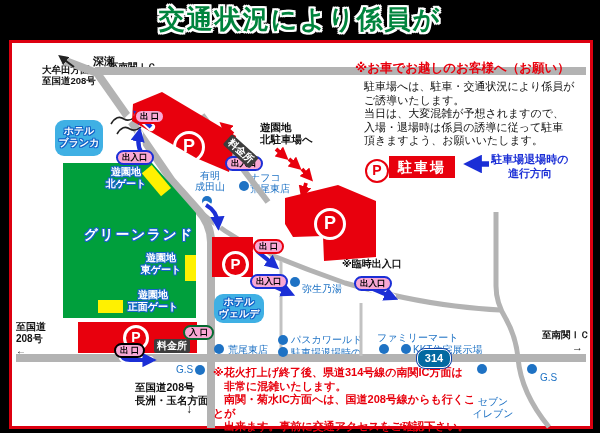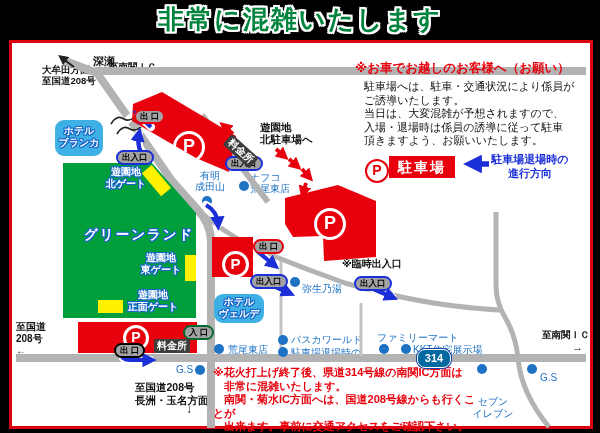--- a/index.html
+++ b/index.html
@@ -5,21 +5,21 @@
   html,body{margin:0;padding:0;background:#000;}
   #stage{position:relative;width:600px;height:433px;background:#000;overflow:hidden;
          font-family:"Liberation Sans","DejaVu Sans",sans-serif;}
   .abs{position:absolute;}
   .pre{white-space:pre-wrap;}
   .lb{position:absolute;color:#111;font-size:9.5px;font-weight:600;line-height:11px;white-space:pre-wrap;}
   .poi{position:absolute;color:#1e72c4;font-size:10px;font-weight:normal;line-height:11px;white-space:pre-wrap;}
   .ow{position:absolute;color:#fff;font-weight:bold;white-space:pre-wrap;text-align:center;
       text-shadow:-1px -1px 0 #1565c8,1px -1px 0 #1565c8,-1px 1px 0 #1565c8,1px 1px 0 #1565c8,
                   -1px 0 0 #1565c8,1px 0 0 #1565c8,0 -1px 0 #1565c8,0 1px 0 #1565c8;}
-  .oval{position:absolute;background:#a3a3a3;border:2px solid #000;border-radius:12px;color:#000;
+  .oval{position:absolute;background:#f9a8d4;border:2px solid #000;border-radius:12px;color:#000;
         font-size:8.5px;font-weight:bold;line-height:1;padding:1px 4px;white-space:nowrap;z-index:6;}
   .ov-red{border-color:#e8000d;} .ov-blue{border-color:#1b2fd6;}
   .ov-green{border-color:#056a30;} .ov-black{border-color:#000;}
   .toll{position:absolute;background:#3d3d3d;color:#fff;font-size:10px;font-weight:bold;
         line-height:1;padding:2px 3px;border-radius:2px;z-index:6;white-space:nowrap;}
   .pcircle{position:absolute;border:3px solid #fff;border-radius:50%;color:#fff;font-weight:bold;
            text-align:center;z-index:5;}
   .hotel{position:absolute;background:#3fb0e4;border-radius:9px;z-index:4;}
   .title{position:absolute;left:0;top:2px;width:100%;text-align:center;font-size:26px;font-weight:bold;
          letter-spacing:2px;color:#00843d;
@@ -29,21 +29,21 @@
             border:1px solid #fff;box-shadow:0 0 0 1px #1544a8;border-radius:8px;color:#fff;
             font-size:11px;font-weight:bold;text-align:center;line-height:16px;z-index:6;}
   svg{position:absolute;left:0;top:0;z-index:2;}
   .z3{z-index:3;}
 </style>
 </head>
 <body>
 
 <div id="stage">
 
-  <div class="title">非常に混雑いたします</div>
+  <div class="title">交通状況により係員が</div>
 
   <div class="abs" style="left:9px;top:40px;width:578px;height:383px;background:#fff;border:3px solid #dd0010;"></div>
 
   <svg width="600" height="433" viewBox="0 0 600 433">
     <defs>
       <marker id="mb" markerWidth="3.4" markerHeight="3.4" refX="1.8" refY="1.7" orient="auto">
         <path d="M0,0 L3.4,1.7 L0,3.4 z" fill="#1b2fd6"></path>
       </marker>
       <marker id="mr" markerWidth="3.4" markerHeight="3.4" refX="1.8" refY="1.7" orient="auto">
         <path d="M0,0 L3.4,1.7 L0,3.4 z" fill="#e8000d"></path>

